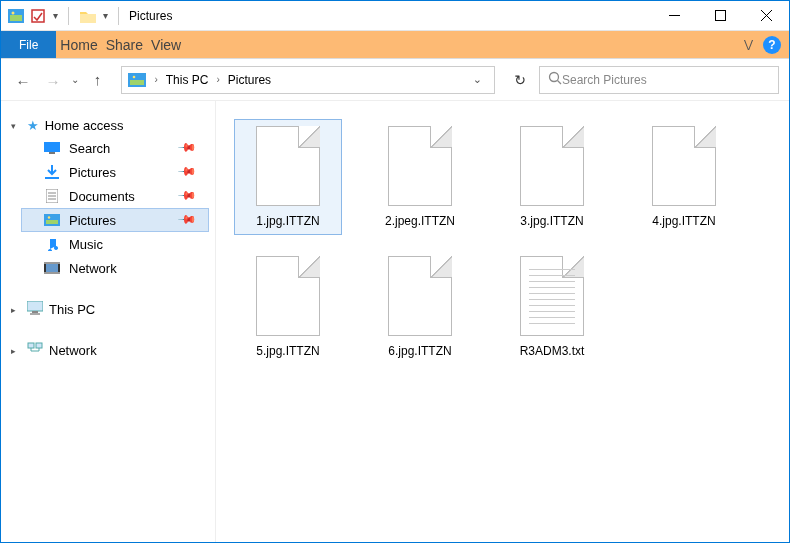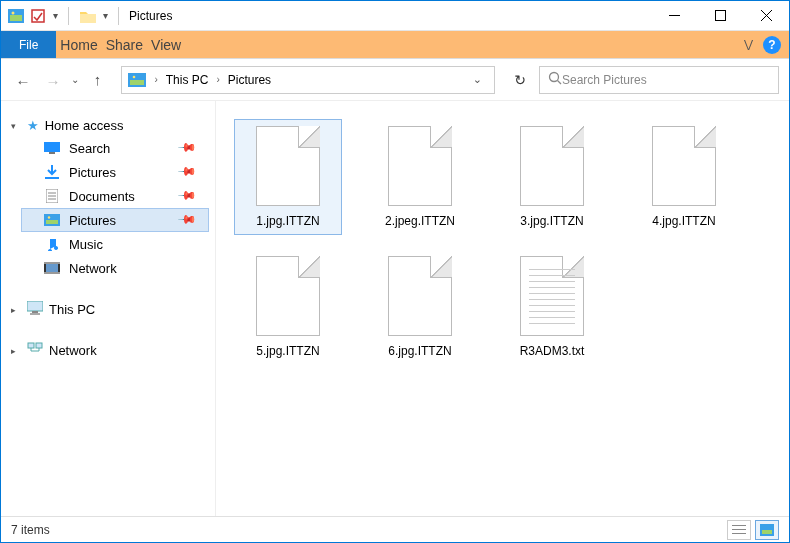--- a/index.html
+++ b/index.html
@@ -361,32 +361,14 @@
           <div class="file textfile">
             <div class="thumb">
               <div class="fold"></div>
             </div>
             <div class="name">R3ADM3.txt</div>
           </div>
         </div>
     </div>
   </div>
 
-  <div class="status">
-    <span>7 items</span>
-    <div class="views">
-      <div class="vbtn">
-        <svg width="14" height="12" viewBox="0 0 14 12">
-            <rect y="1" width="14" height="1" fill="#888"></rect>
-            <rect y="5" width="14" height="1" fill="#888"></rect>
-            <rect y="9" width="14" height="1" fill="#888"></rect>
-          </svg>
-      </div>
-      <div class="vbtn active">
-        <svg width="14" height="12" viewBox="0 0 14 12">
-            <rect width="14" height="12" fill="#3aa0e8"></rect>
-            <rect x="2" y="6" width="10" height="4" fill="#9fd36a"></rect>
-          </svg>
-      </div>
-    </div>
-  </div>
 
 </div>
 
 </body></html>

